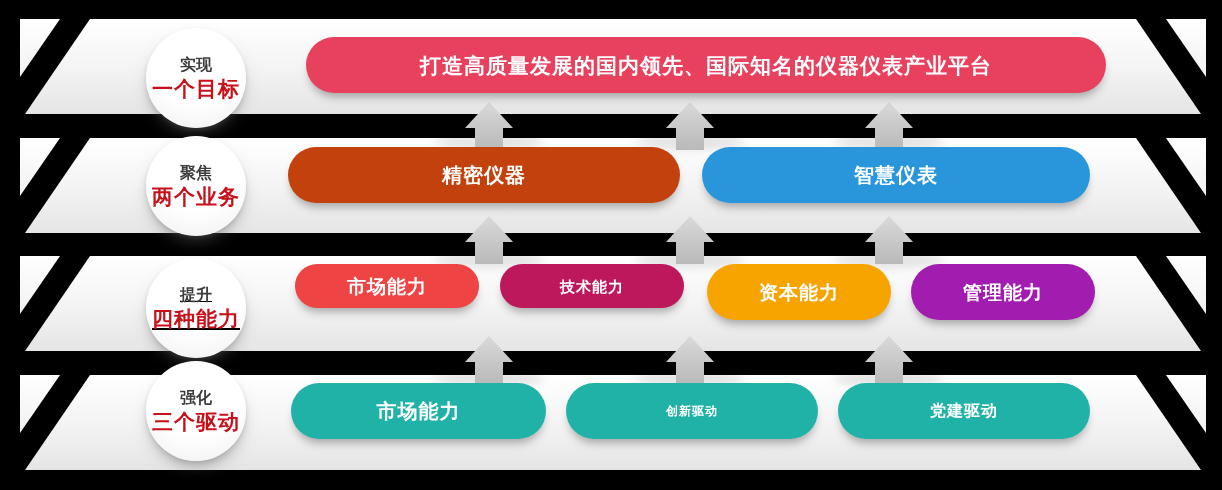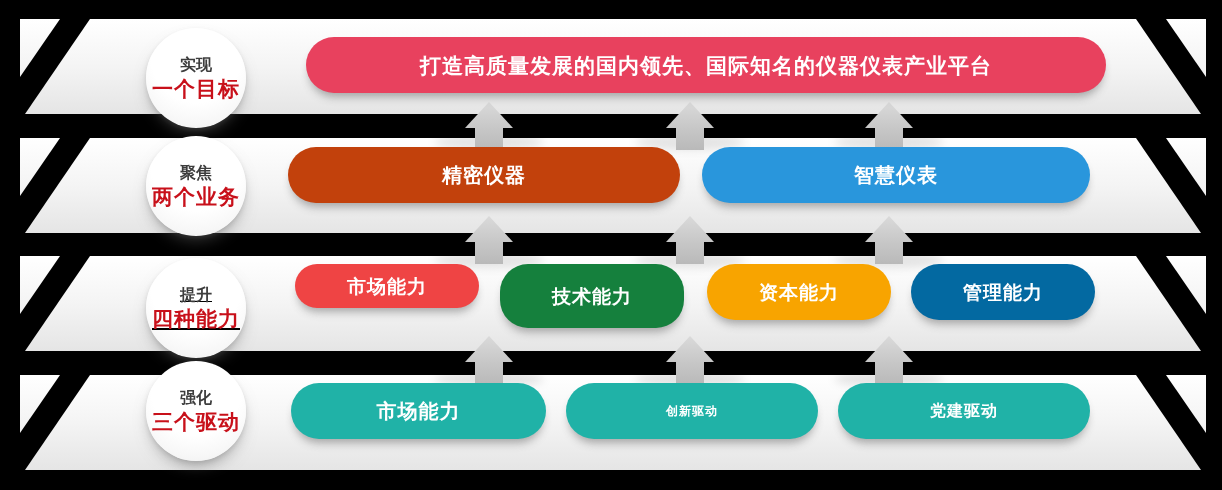--- a/index.html
+++ b/index.html
@@ -94,23 +94,23 @@
     <span class="c2" style="color: rgb(200, 16, 26);">两个业务</span>
   </div>
   <div class="pill" style="left: 288px; top: 147px; width: 392px; height: 56px; font-size: 20px; background: #c2410c;">精密仪器</div>
   <div class="pill" style="left: 702px; top: 147px; width: 388px; height: 56px; font-size: 20px; background: rgb(41, 150, 220);">智慧仪表</div>
 
   <div class="circle" style="top:258px;text-decoration:underline;">
     <span class="c1">提升</span>
     <span class="c2" style="color: rgb(200, 16, 26);">四种能力</span>
   </div>
   <div class="pill" style="left: 295px; top: 264px; width: 184px; height: 44px; font-size: 19px; background: #ef4444;">市场能力</div>
-  <div class="pill" style="left: 500px; top: 264px; width: 184px; height: 64px; font-size: 19px; background: #15803d;">技术能力</div>
+  <div class="pill" style="left: 500px; top: 264px; width: 184px; height: 44px; font-size: 15px; background: #be185d;">技术能力</div>
   <div class="pill" style="left: 707px; top: 264px; width: 184px; height: 56px; font-size: 19px; background: rgb(248, 164, 0);">资本能力</div>
-  <div class="pill" style="left: 911px; top: 264px; width: 184px; height: 56px; font-size: 19px; background: #0369a1;">管理能力</div>
+  <div class="pill" style="left: 911px; top: 264px; width: 184px; height: 56px; font-size: 19px; background: #a21caf;">管理能力</div>
 
   <div class="circle" style="top:361px;">
     <span class="c1">强化</span>
     <span class="c2" style="color: rgb(200, 16, 26);">三个驱动</span>
   </div>
   <div class="pill" style="left: 291px; top: 383px; width: 255px; height: 56px; font-size: 20px; background: rgb(32, 178, 167);">市场能力</div>
   <div class="pill" style="left: 566px; top: 383px; width: 252px; height: 56px; font-size: 12px; background: rgb(32, 178, 167);">创新驱动</div>
   <div class="pill" style="left: 838px; top: 383px; width: 252px; height: 56px; font-size: 16px; background: rgb(32, 178, 167);">党建驱动</div>
 
 </div>

